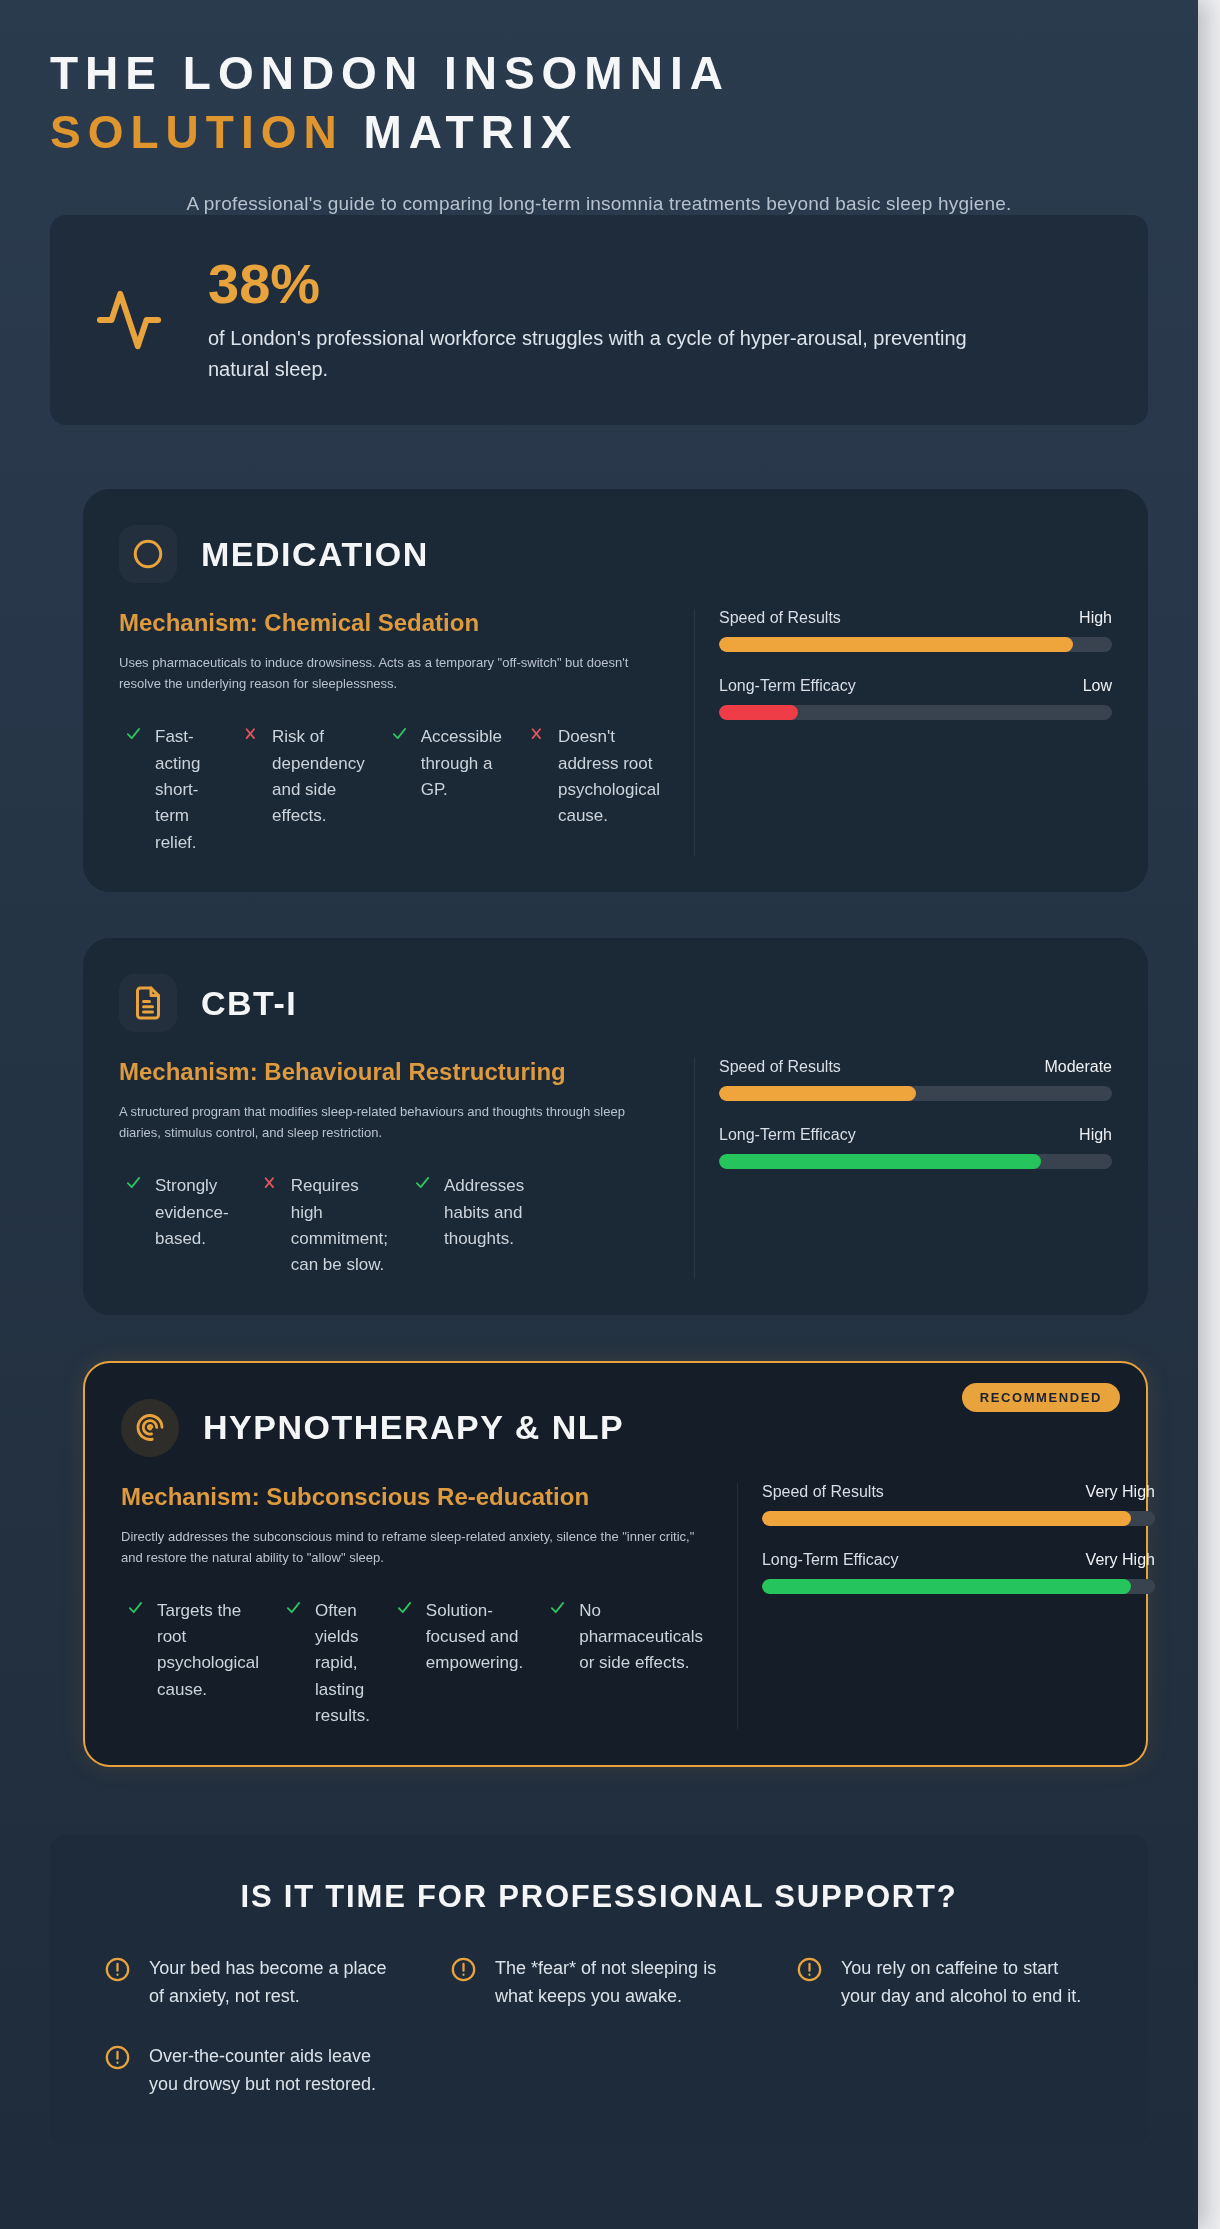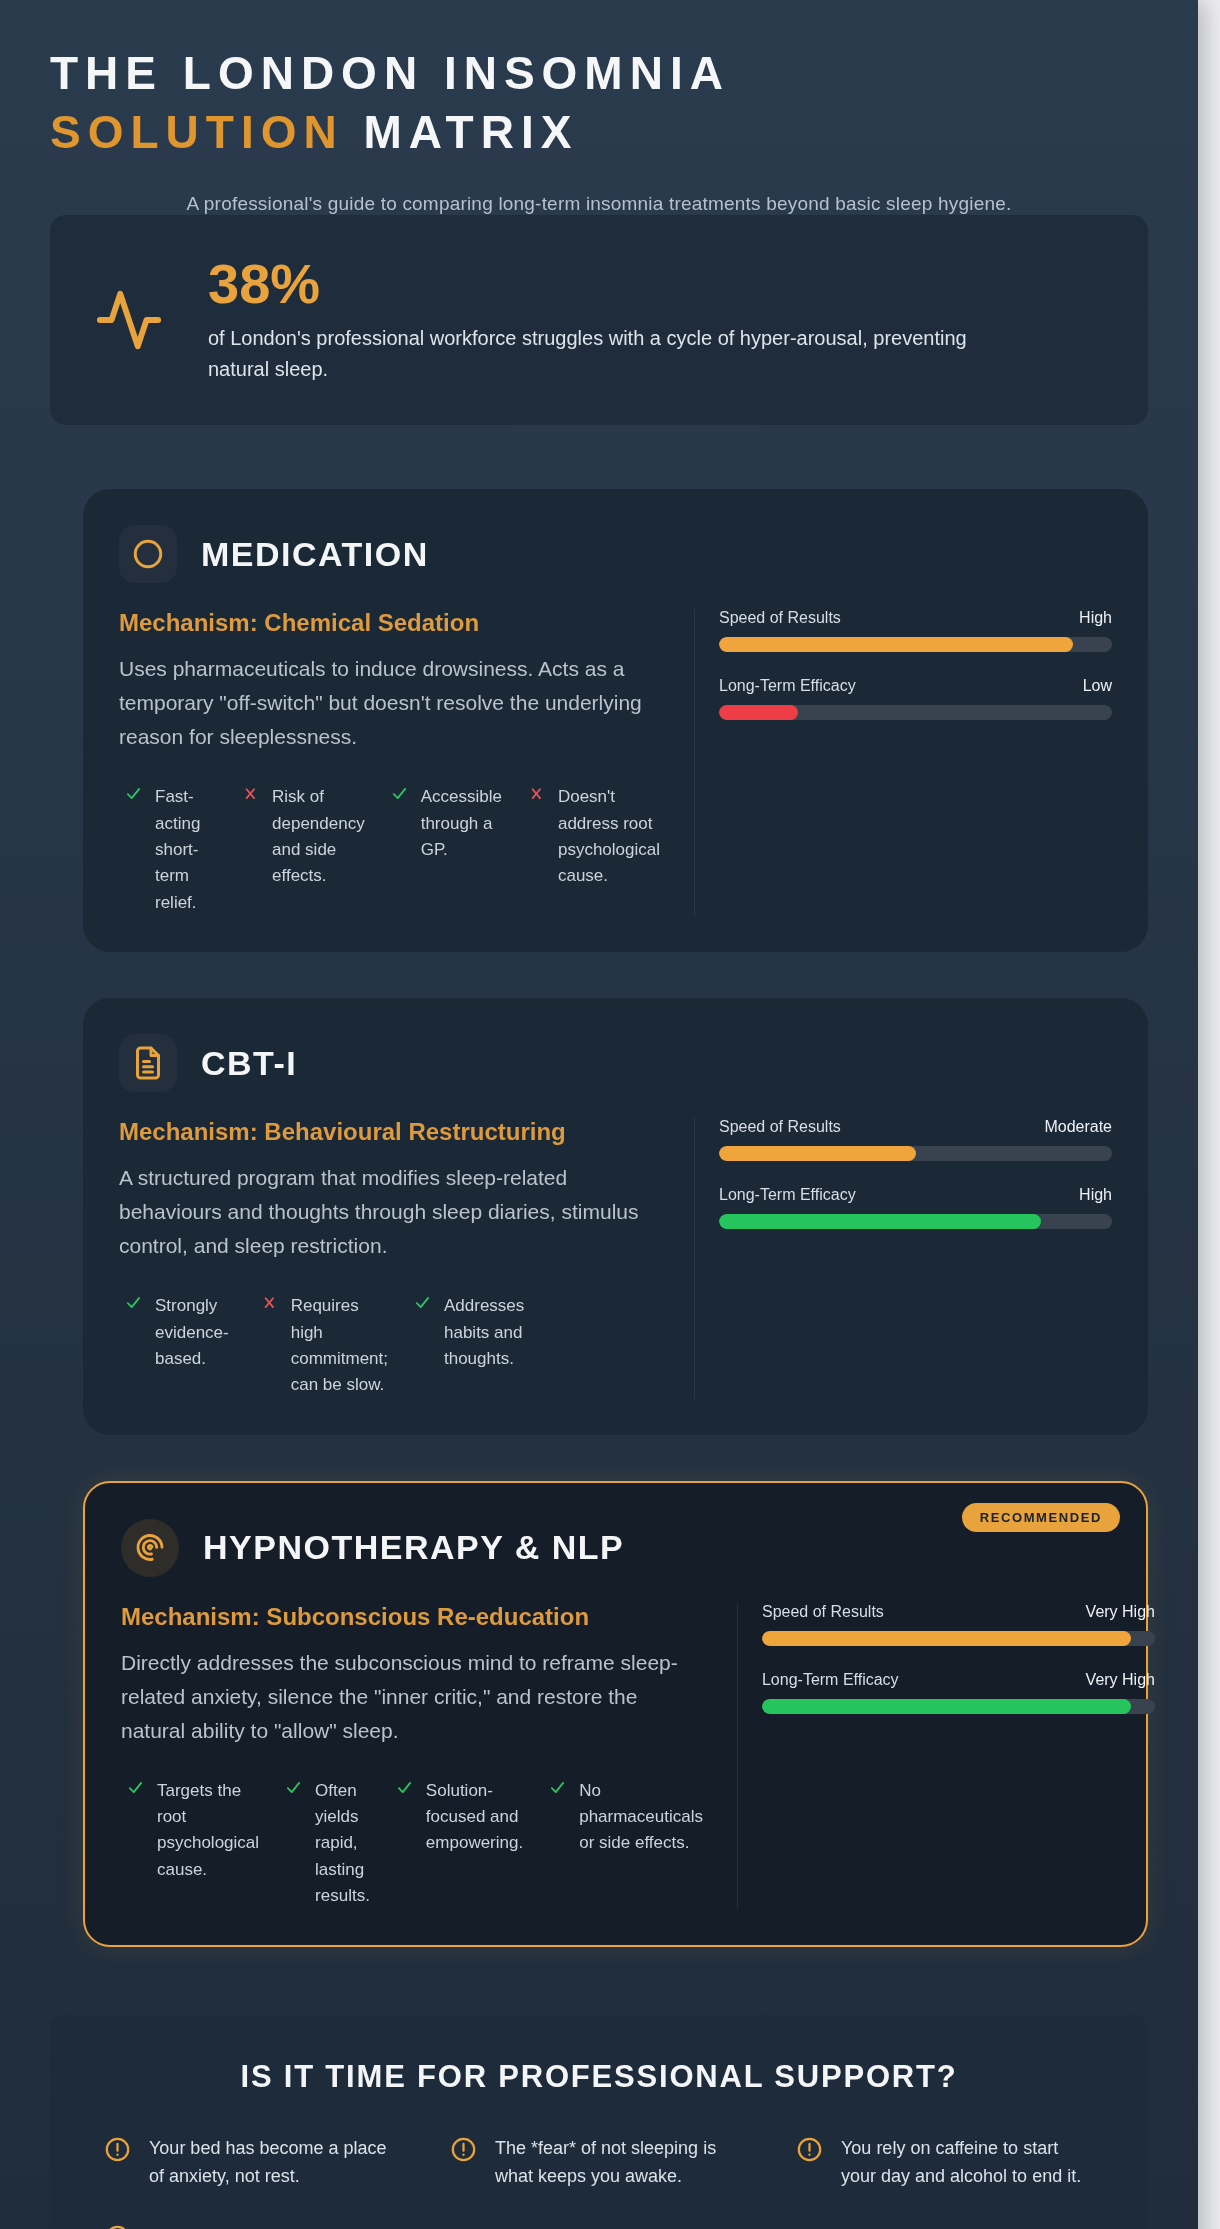--- a/index.html
+++ b/index.html
@@ -113,21 +113,21 @@
   .card-left{flex:1 1 auto;padding-right:34px;box-sizing:border-box;}
   .card-right{
     flex:0 0 418px;
     border-left:1px solid rgba(255,255,255,.08);
     padding-left:24px;
     box-sizing:border-box;
   }
   .mechanism{color:#dd9a3f;font-size:24px;font-weight:700;}
   .card-desc{
     color:#b9c3cd;
-    font-size:21px;
+    font-size:13px;
     line-height:1.62;
     margin-top:15px;
     max-width:590px;
   }
   .points{
     margin-top:30px;
     display:grid;
     grid-template-columns:1fr 1fr 1fr 1fr;
     column-gap:26px;
     row-gap:28px;

